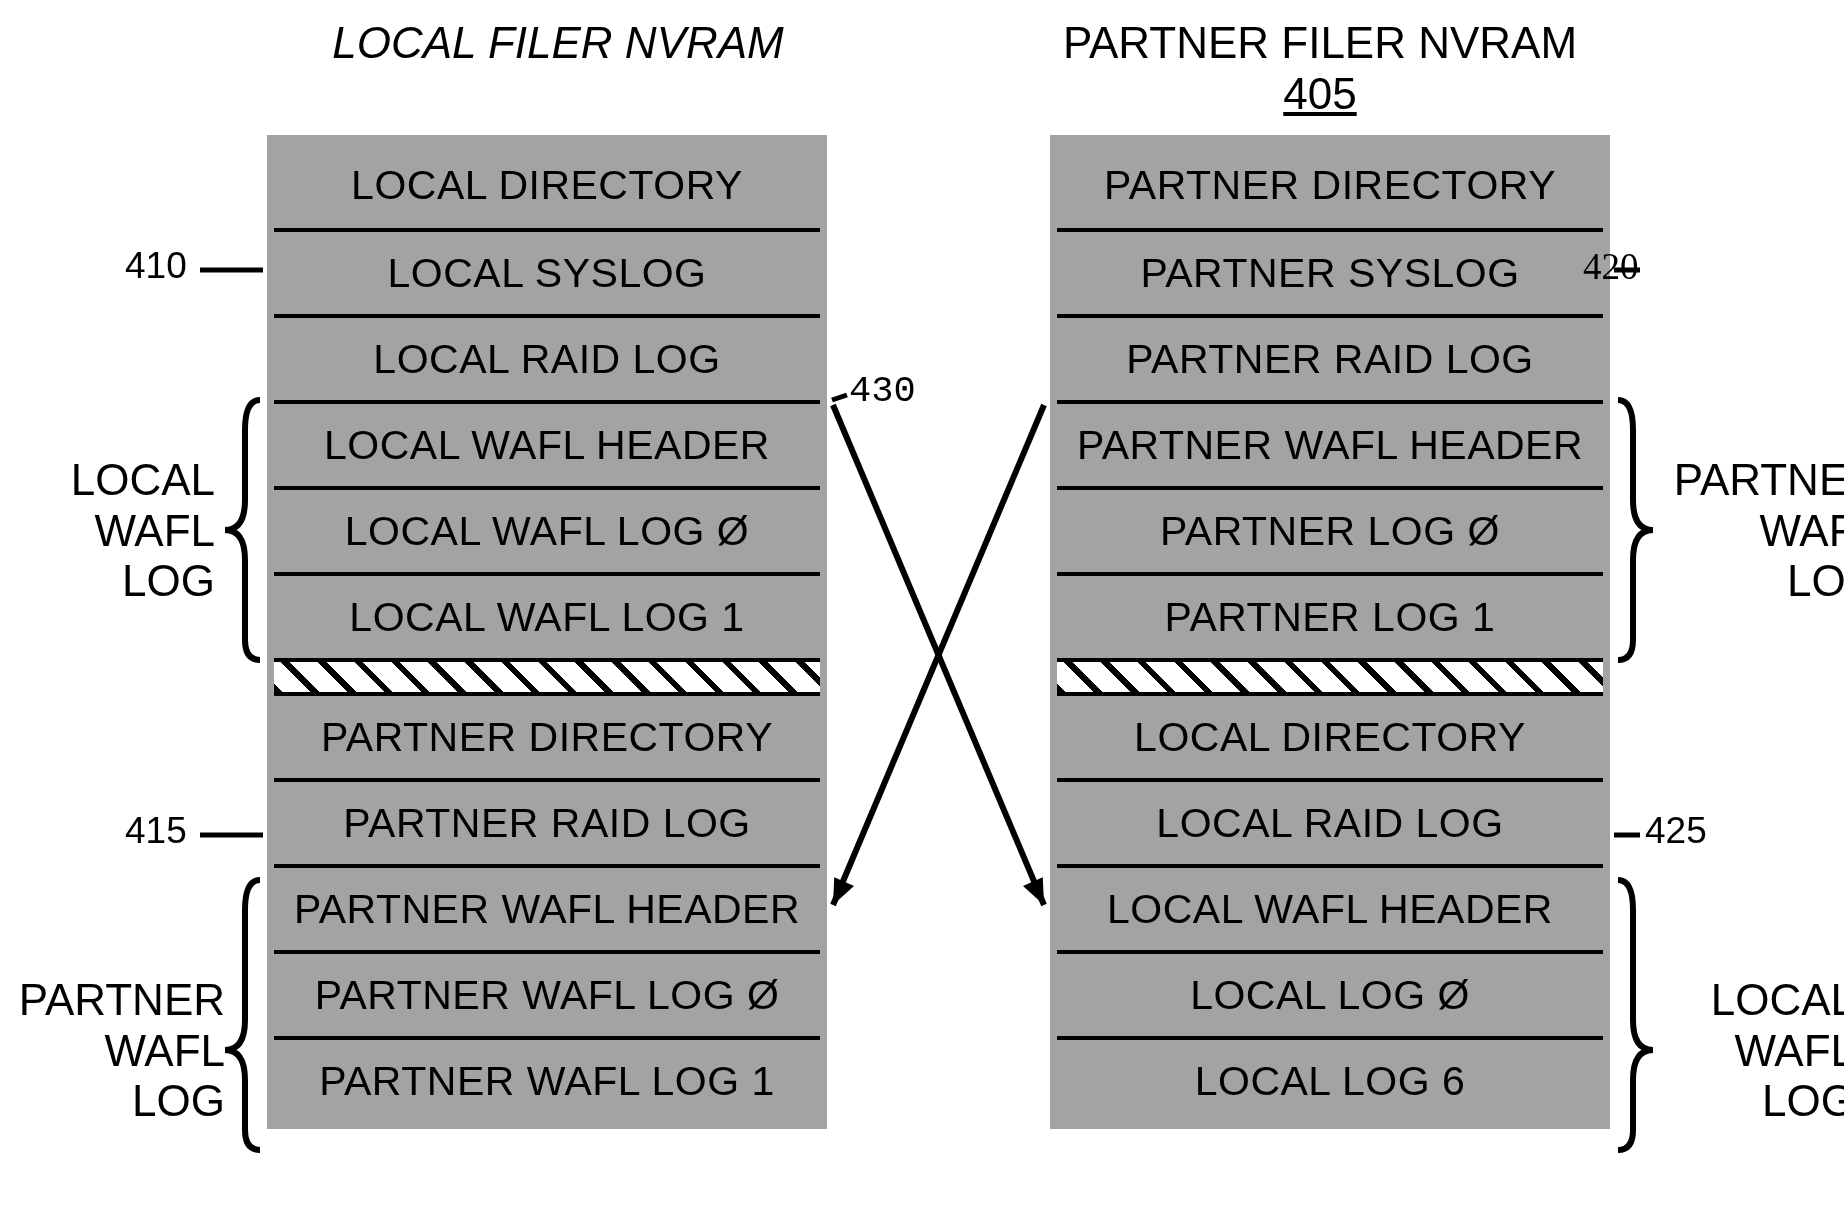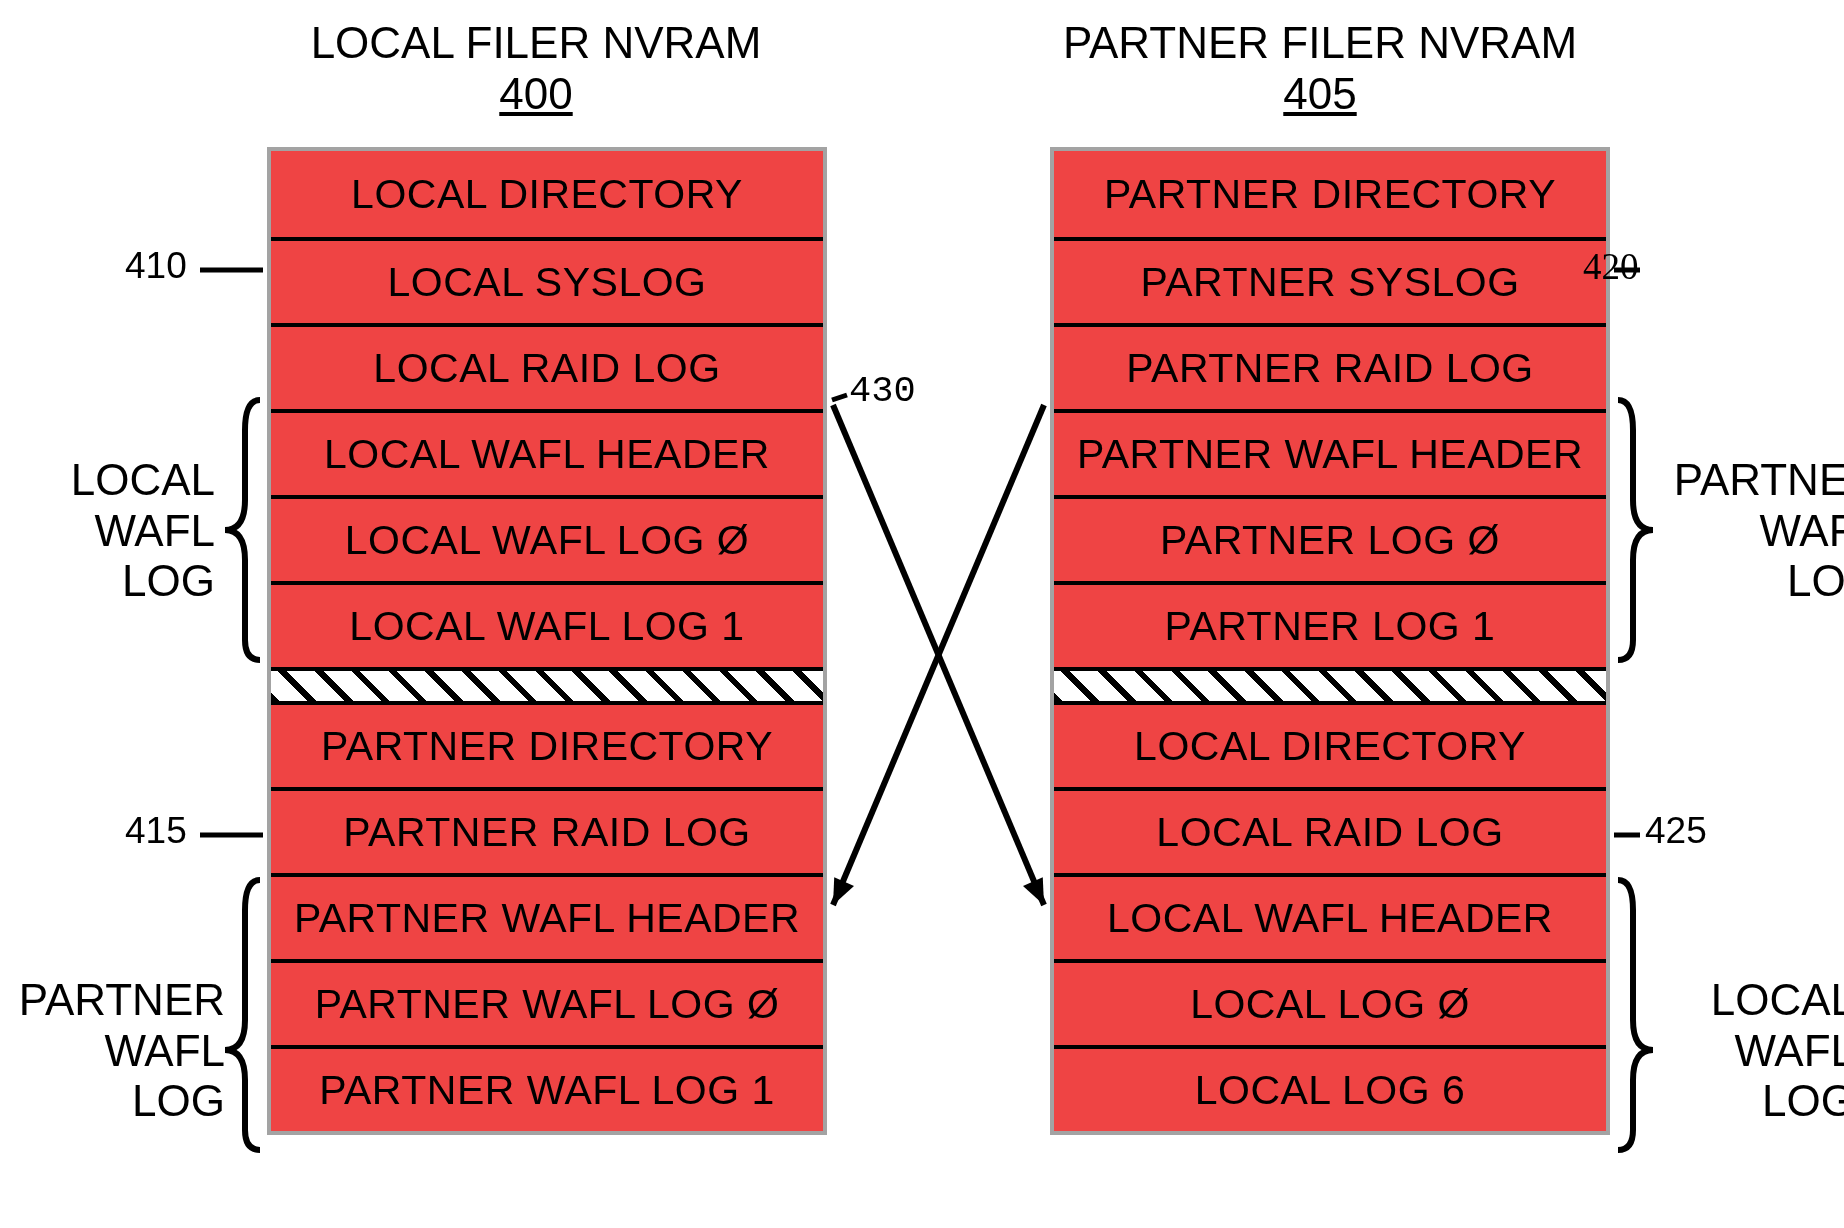--- a/index.html
+++ b/index.html
@@ -2,23 +2,22 @@
 <html><head>
 <meta charset="utf-8">
 <style>
   * { box-sizing: border-box; margin: 0; padding: 0; }
   body { font-family: Arial, Helvetica, sans-serif; background: #fff; }
   .canvas { position: relative; width: 1844px; height: 1228px; }
   .title-block { position: absolute; text-align: center; font-size: 44px; font-weight: 400; line-height: 1.15; }
   .title-num { font-size: 44px; text-decoration: underline; }
   .nvram-box {
     position: absolute;
-    border: 4px solid #a3a3a3;
-    background: #ef4444;
-    margin-top: 12px;
+    border: 7px solid #a3a3a3;
+    background: #a3a3a3;
   }
   .row {
     height: 86px;
     display: flex;
     align-items: center;
     justify-content: center;
     font-size: 41px;
     letter-spacing: 0.5px;
     border-top: 4px solid #000;
   }
@@ -40,23 +39,22 @@
   
   .leader { stroke: #000; stroke-width: 5; fill: none; }
   .arrow { stroke: #000; stroke-width: 6; fill: none; }
   .arrowhead { fill: #000; }
 </style>
 </head>
 <body>
 
 <div class="canvas">
 
-  <div class="title-block" style="left:256px; top:18px; width:560px;">
+  <div class="title-block" style="left:278px; top:18px; width:560px;font-style:italic;">
     <div>LOCAL FILER NVRAM</div>
-    <div class="title-num">400</div>
   </div>
   <div class="title-block" style="left:1005px; top:18px; width:630px;">
     <div>PARTNER FILER NVRAM</div>
     <div class="title-num">405</div>
   </div>
 
   <div class="nvram-box" style="left:267px; top:135px; width:560px;">
     <div class="row">LOCAL DIRECTORY</div>
     <div class="row">LOCAL SYSLOG</div>
     <div class="row">LOCAL RAID LOG</div>

